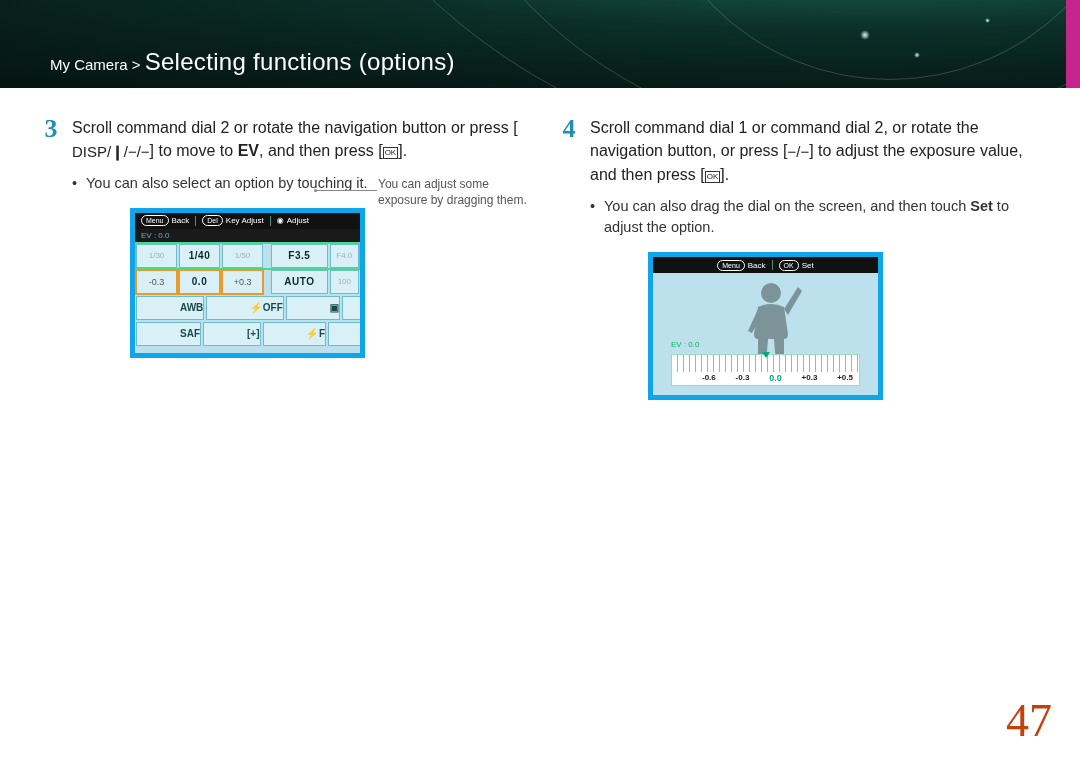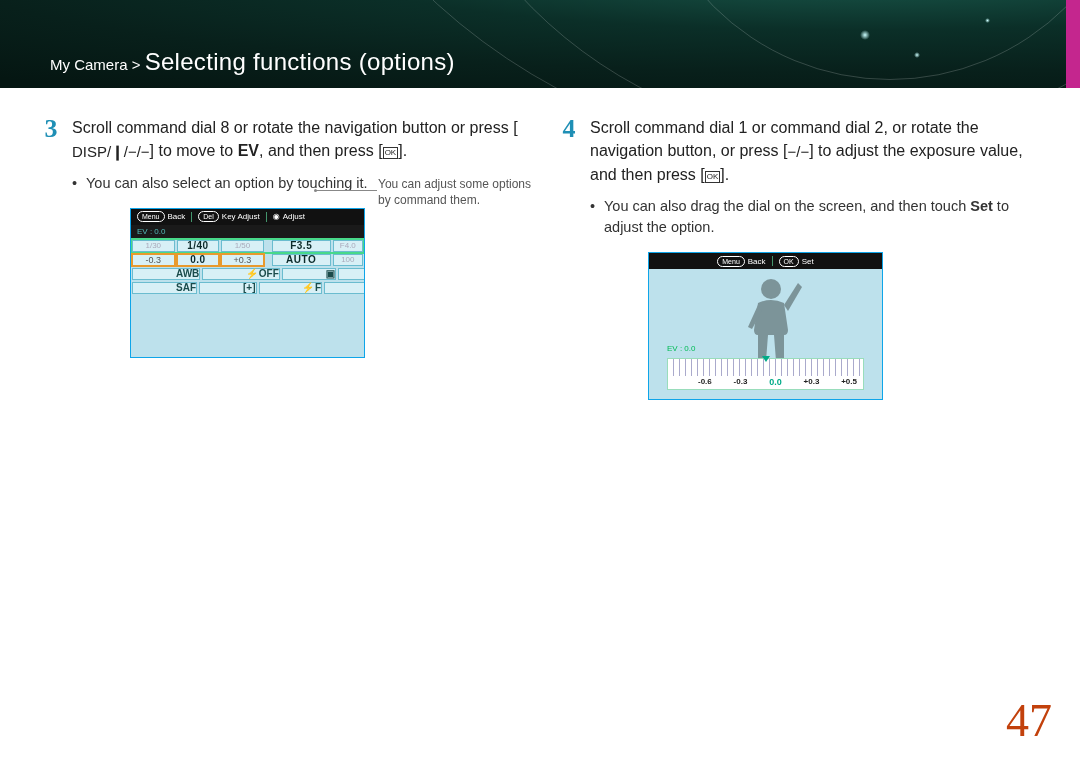--- a/index.html
+++ b/index.html
@@ -23,32 +23,32 @@
 
   .step { display:flex; gap:10px; }
   .step-num { color:#1f8fb5; font-size:26px; font-family:"Comic Sans MS","Segoe Script",cursive; line-height:1; min-width:22px; text-align:center; font-weight:bold; }
   .step-body { font-size:16px; line-height:1.45; color:#222; }
   .step-body b { font-weight:700; }
 
   .bullets { margin: 10px 0 14px 32px; font-size:14.5px; color:#333; line-height:1.45; }
   .bullets li { list-style:none; padding-left:14px; position:relative; margin-bottom:4px; }
   .bullets li::before { content:"•"; position:absolute; left:0; top:0; }
 
-  .shot { border:1px solid #0ea5e9; background:#bde1ec; position:relative; overflow:hidden; }
+  .shot { border:5px solid #0ea5e9; background:#bde1ec; position:relative; overflow:hidden; }
   .shot1 { width:235px; height:150px; margin-left:90px; }
   .shot2 { width:235px; height:148px; margin-left:90px; }
 
   .topbar { height:16px; background:#111; color:#fff; font-size:8px; display:flex; align-items:center; gap:6px; padding:0 6px; }
   .pill { display:inline-block; border:1px solid #fff; border-radius:6px; padding:0 4px; font-size:7px; line-height:9px; }
   .topbar .grp { display:flex; align-items:center; gap:3px; }
   .vline { width:1px; height:10px; background:#6ea; opacity:.6; }
 
   .evbar { height:14px; background:#1a1a1a; color:#5bb; font-size:8px; display:flex; align-items:center; padding:0 6px; }
 
-  .sel-row { display:flex; height:14px; align-items:stretch; }
+  .sel-row { display:flex; height:26px; align-items:stretch; }
   .sel-cell { flex:1; border:1px solid #6bbccf; margin:1px; background:#d8f0f6; display:flex; align-items:center; justify-content:center; font-size:9px; color:#555; position:relative; }
   .sel-cell.dim { color:#aab; font-size:8px; }
   .sel-cell.bold { color:#0b2a2a; font-weight:700; font-size:10px; letter-spacing:.5px; }
   .hl-green { outline:2px solid #48d98a; outline-offset:-1px; }
   .hl-orange { outline:2px solid #e89a2d; outline-offset:-1px; }
   .icon-row .sel-cell { font-size:10px; color:#1a4b4b; font-weight:700;padding-left:43px; }
 
   .drag-note { position:absolute; left:338px; top:60px; width:155px; font-size:12px; color:#555; line-height:1.35; }
   .drag-line { position:absolute; left:275px; top:74px; width:62px; height:1px; background:#888; }
   .drag-line::before { content:""; position:absolute; left:-1px; top:-1px; width:3px; height:3px; background:#888; border-radius:50%; }
@@ -85,21 +85,21 @@
     <span class="title">Selecting functions (options)</span>
   </div>
 </div>
 
 <div class="content">
 
   <div class="col col-left-wrap">
     <div class="step">
       <div class="step-num">3</div>
       <div class="step-body">
-        <span>Scroll command dial 8 or rotate the navigation button or press [</span><span class="glyph">DISP/❙/−/−</span><span>] to move to </span><b>EV</b><span>, and then press [</span><span class="okglyph">OK</span><span>].</span>
+        <span>Scroll command dial 2 or rotate the navigation button or press [</span><span class="glyph">DISP/❙/−/−</span><span>] to move to </span><b>EV</b><span>, and then press [</span><span class="okglyph">OK</span><span>].</span>
       </div>
     </div>
     <ul class="bullets">
       <li>You can also select an option by touching it.</li>
     </ul>
 
     <div class="shot shot1">
       <div class="topbar">
         <span class="grp">
             <span class="pill">Menu</span>
@@ -144,21 +144,21 @@
       <div class="sel-row icon-row">
         <div class="sel-cell" style="flex:1.5">SAF</div>
         <div class="sel-cell">[+]</div>
         <div class="sel-cell">⚡F</div>
         <div style="width:6px"></div>
         <div class="sel-cell" style="flex:1.5">▤</div>
       </div>
     </div>
 
     <div class="drag-line"></div>
-    <div class="drag-note">You can adjust some options by command them.</div>
+    <div class="drag-note">You can adjust some exposure by dragging them.</div>
   </div>
 
   <div class="col">
     <div class="step">
       <div class="step-num">4</div>
       <div class="step-body">
         <span>Scroll command dial 1 or command dial 2, or rotate the navigation button, or press [</span><span class="glyph">−/−</span><span>] to adjust the exposure value, and then press [</span><span class="okglyph">OK</span><span>].</span>
       </div>
     </div>
     <ul class="bullets">

